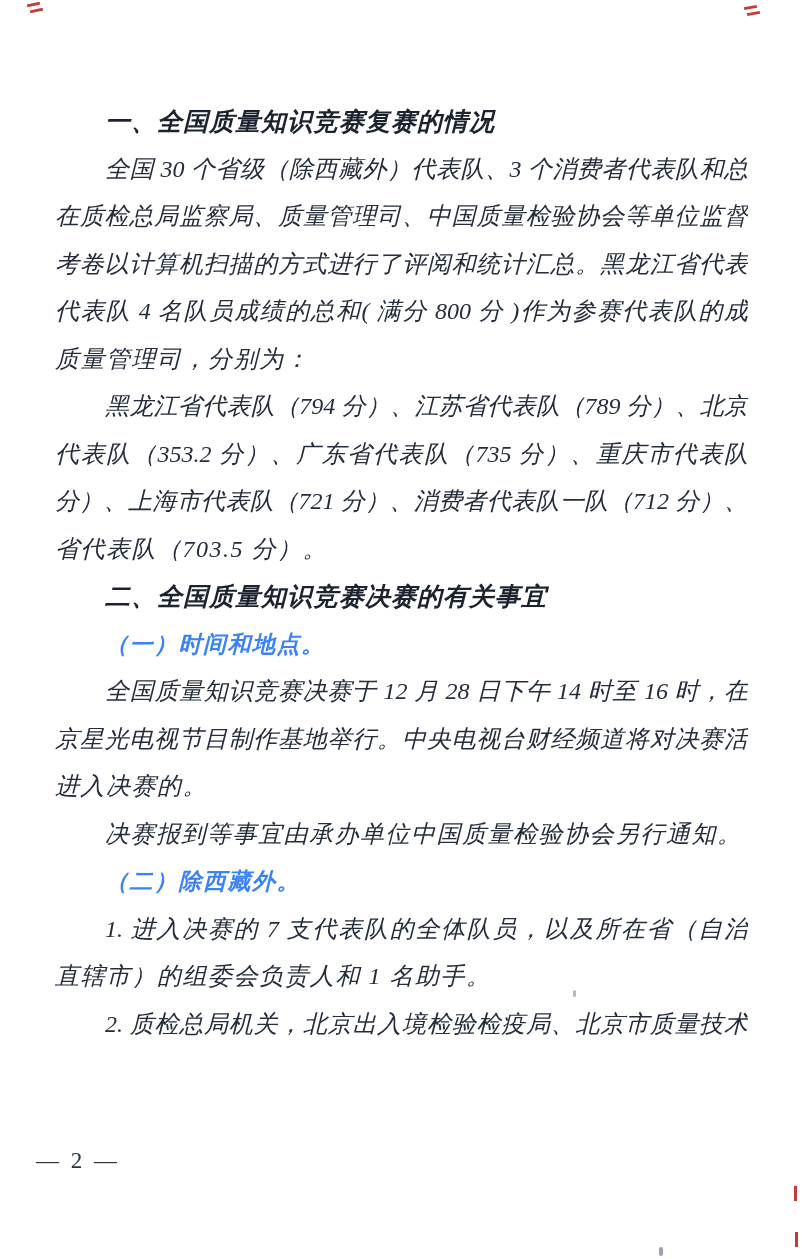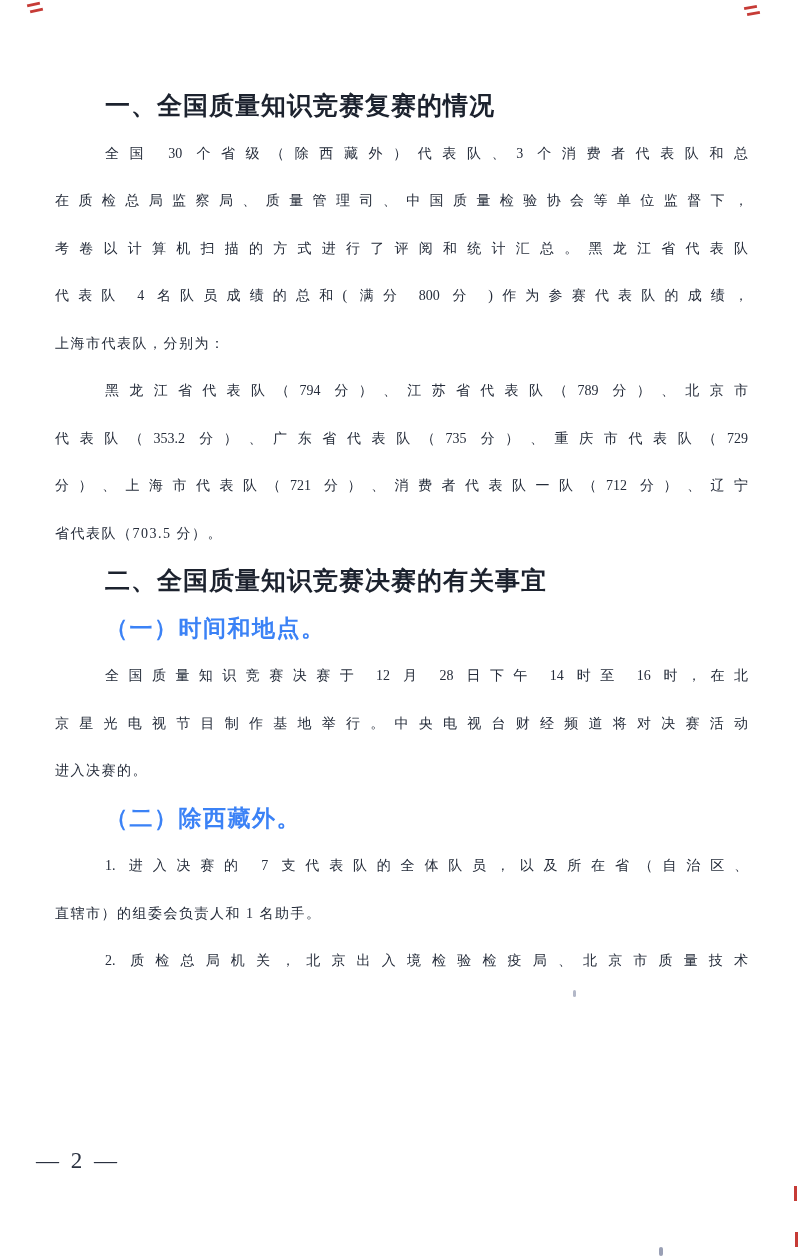--- a/index.html
+++ b/index.html
@@ -10,25 +10,26 @@
     color: #252c3a;
   }
   .page {
     position: relative;
     width: 802px; height: 1259px;
     background: #ffffff;
     overflow: hidden;
   }
   .doc {
     position: absolute;
-    left: 55px; top: 82px;
+    left: 55px; top: 98px;
     width: 693px;
+    font-style: italic;
   }
   .line {
-    font-size: 14px;
+    font-size: 24px;
     line-height: 47.5px;
     height: 47.5px;
     overflow: hidden;
     white-space: nowrap;
     letter-spacing: 1.5px;
   }
   .fill {
     white-space: normal;
     text-align: justify;
     text-align-last: justify;
@@ -87,34 +88,35 @@
   <div class="speck speck-2"></div>
 
   <main class="doc">
 
     <div class="line h1 indent">一、全国质量知识竞赛复赛的情况</div>
 
     <div class="line fill indent">全国 30 个省级（除西藏外）代表队、3 个消费者代表队和总</div>
     <div class="line fill">在质检总局监察局、质量管理司、中国质量检验协会等单位监督下，</div>
     <div class="line fill">考卷以计算机扫描的方式进行了评阅和统计汇总。黑龙江省代表队</div>
     <div class="line fill">代表队 4 名队员成绩的总和( 满分 800 分 )作为参赛代表队的成绩，</div>
-    <div class="line">上海市代表队，分别为：</div>
+    <div class="line">质量管理司，分别为：</div>
 
     <div class="line fill indent">黑龙江省代表队（794 分）、江苏省代表队（789 分）、北京市</div>
     <div class="line fill">代表队（353.2 分）、广东省代表队（735 分）、重庆市代表队（729</div>
     <div class="line fill">分）、上海市代表队（721 分）、消费者代表队一队（712 分）、辽宁</div>
     <div class="line">省代表队（703.5 分）。</div>
 
     <div class="line h1 indent">二、全国质量知识竞赛决赛的有关事宜</div>
     <div class="line h3 indent">（一）时间和地点。</div>
 
     <div class="line fill indent">全国质量知识竞赛决赛于 12 月 28 日下午 14 时至 16 时，在北</div>
     <div class="line fill">京星光电视节目制作基地举行。中央电视台财经频道将对决赛活动</div>
     <div class="line">进入决赛的。</div>
 
+    <div class="line indent">决赛报到等事宜由承办单位中国质量检验协会另行通知。</div>
 
     <div class="line h3 indent">（二）除西藏外。</div>
 
     <div class="line fill indent">1. 进入决赛的 7 支代表队的全体队员，以及所在省（自治区、</div>
     <div class="line">直辖市）的组委会负责人和 1 名助手。</div>
 
     <div class="line fill indent">2. 质检总局机关，北京出入境检验检疫局、北京市质量技术</div>
 
   </main>
 

